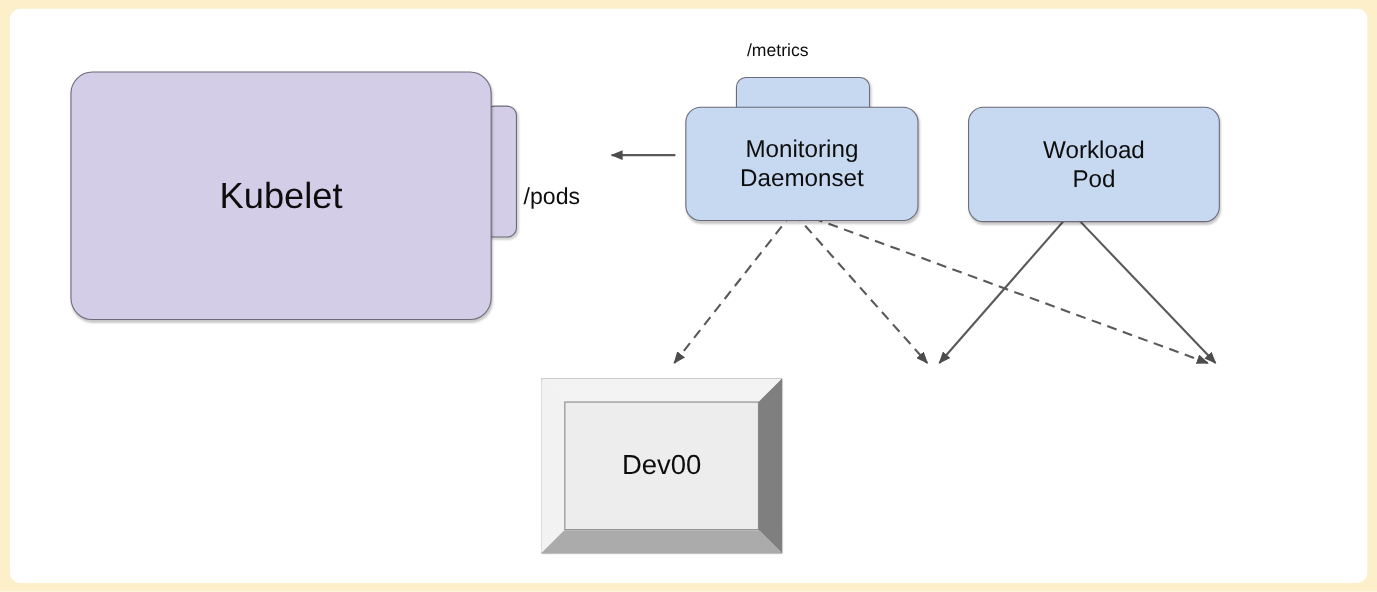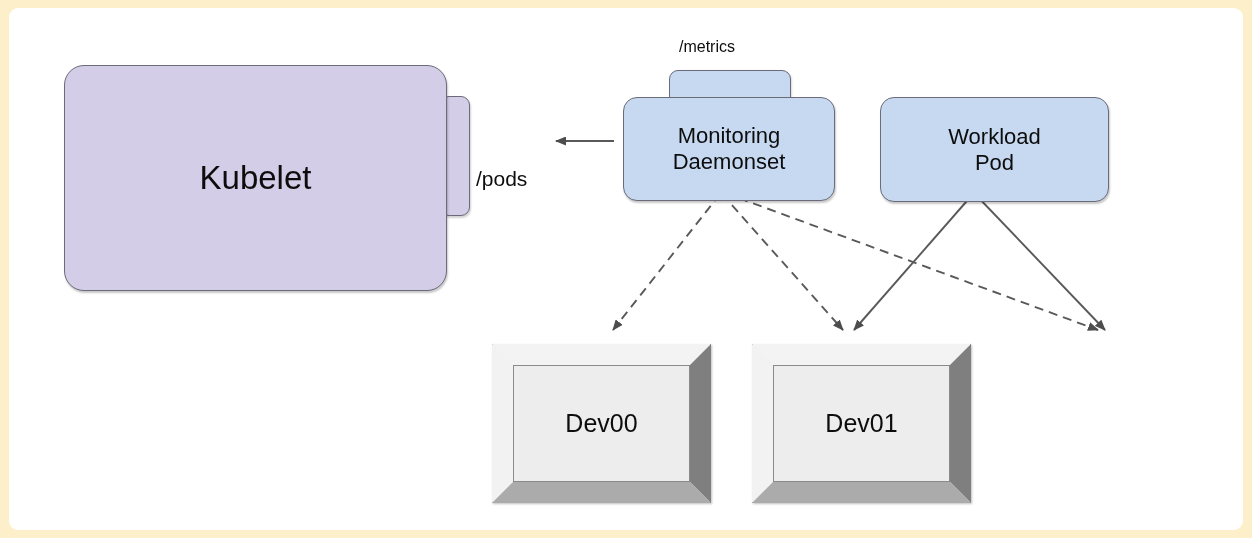--- a/index.html
+++ b/index.html
@@ -225,26 +225,16 @@
       <div class="outer"></div>
       <div class="face-top"></div>
       <div class="face-left"></div>
       <div class="face-right"></div>
       <div class="face-bottom"></div>
       <div class="inner">
         <span class="dev-label">Dev00</span>
       </div>
     </div>
 
-    <div class="device" id="device-1">
-      <div class="outer"></div>
-      <div class="face-top"></div>
-      <div class="face-left"></div>
-      <div class="face-right"></div>
-      <div class="face-bottom"></div>
-      <div class="inner">
-        <span class="dev-label">Dev01</span>
-      </div>
-    </div>
 
 
   </div>
 </div>
 
 </body></html>

